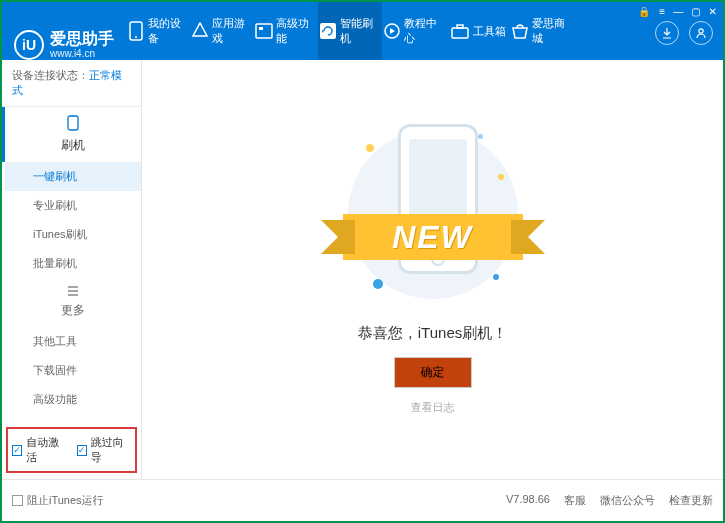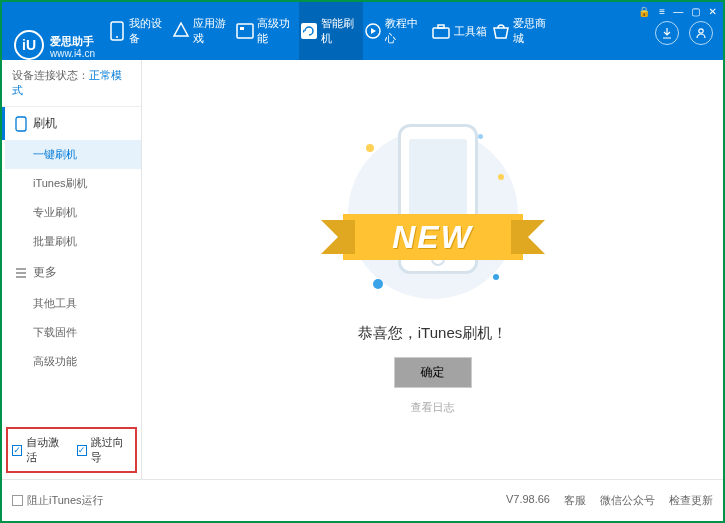--- a/index.html
+++ b/index.html
@@ -2,57 +2,57 @@
 <html><head>
 <meta charset="utf-8">
 <style>
 * { margin: 0; padding: 0; box-sizing: border-box; }
 body { font-family: "Microsoft YaHei", sans-serif; font-size: 12px; color: #333; background: #fff; }
 .app { width: 725px; height: 523px; border: 2px solid #00934a; display: flex; flex-direction: column; overflow: hidden; }
 .header { background: #0079d8; color: #fff; display: flex; align-items: stretch; height: 58px; }
 .logo-area { display: flex; align-items: flex-end; padding: 0 12px; }
 .logo-circle { width: 30px; height: 30px; border: 2px solid #fff; border-radius: 50%; display: flex; align-items: center; justify-content: center; font-weight: bold; font-size: 14px; margin-right: 6px; }
 .logo-text { display: flex; flex-direction: column; line-height: 1.2; }
-.app-name { font-size: 11px; font-weight: bold; }
+.app-name { font-size: 16px; font-weight: bold; }
 .app-url { font-size: 10px; opacity: 0.9; }
 .nav { display: flex; flex: 1; }
 .nav-item { width: 64px; display: flex; flex-direction: row; align-items: center; justify-content: center; cursor: pointer; font-size: 11px; gap: 3px; }
 .nav-item.active { background: #0066b8; }
 .nav-icon { width: 20px; height: 20px; display: flex; align-items: center; justify-content: center; }
 .win-controls { display: flex; align-items: flex-start; padding: 4px 6px; gap: 8px; font-size: 10px; }
 .win-ctrl { cursor: pointer; }
 .header-right { display: flex; align-items: center; padding-right: 10px; gap: 10px; }
 .circle-btn { width: 24px; height: 24px; border: 1.5px solid rgba(255,255,255,0.7); border-radius: 50%; display: flex; align-items: center; justify-content: center; cursor: pointer; }
 .body { flex: 1; display: flex; overflow: hidden; }
 .sidebar { width: 140px; border-right: 1px solid #e5e5e5; display: flex; flex-direction: column; background: #fff; }
 .status-bar { padding: 8px 10px; font-size: 11px; color: #666; border-bottom: 1px solid #eee; }
 .status-val { color: #0079d8; }
 .side-section { border-left: 3px solid transparent; }
-.side-header { display: flex; align-items: center; padding: 8px 10px; gap: 6px; color: #333; border-left: 3px solid #0079d8; margin-left: -3px; cursor: pointer; }
+.side-header { display: flex; align-items: center; padding: 8px 10px; gap: 6px; color: #333; border-left: 3px solid #0079d8; margin-left: -3px; cursor: pointer; flex-direction: column; }
 .side-header.plain { border-left-color: transparent; color: #999; }
 .side-item { padding: 7px 10px 7px 28px; cursor: pointer; color: #666; font-size: 11px; }
 .side-item.active { background: #e6f2fb; color: #0079d8; }
 .side-note { padding: 6px 10px 6px 28px; font-size: 11px; color: #999; line-height: 1.4; }
 .highlight-box { border: 2px solid #d93a3a; margin: 6px 4px; padding: 6px 4px; display: flex; gap: 10px; font-size: 11px; }
 .chk { display: flex; align-items: center; gap: 4px; cursor: pointer; }
 .chk-box { width: 11px; height: 11px; border: 1px solid #0079d8; display: inline-flex; align-items: center; justify-content: center; color: #0079d8; font-size: 9px; }
 .main { flex: 1; position: relative; display: flex; flex-direction: column; align-items: center; justify-content: center; }
 .phone-img { position: relative; width: 170px; height: 180px; }
 .bg-circle { position: absolute; width: 170px; height: 170px; background: #eef4f9; border-radius: 50%; top: 5px; left: 0; }
 .phone { position: absolute; left: 50px; top: 0; width: 80px; height: 150px; background: #fff; border: 3px solid #d5e2ec; border-radius: 12px; }
 .phone::before { content: ""; position: absolute; top: 12px; left: 8px; right: 8px; bottom: 18px; background: #e8f1f8; border-radius: 3px; }
 .phone::after { content: ""; position: absolute; bottom: 5px; left: 50%; transform: translateX(-50%); width: 10px; height: 10px; border: 2px solid #d5e2ec; border-radius: 50%; }
 .ribbon { position: absolute; top: 90px; left: -5px; right: -5px; height: 46px; background: #ffc233; display: flex; align-items: center; justify-content: center; }
 .ribbon::before, .ribbon::after { content: ""; position: absolute; top: 6px; width: 0; height: 0; border: 17px solid #e0a820; }
 .ribbon::before { left: -22px; border-left-color: transparent; }
 .ribbon::after { right: -22px; border-right-color: transparent; }
 .ribbon-text { color: #fff; font-weight: 900; font-size: 32px; font-style: italic; letter-spacing: 2px; z-index: 1; text-shadow: 1px 1px 0 #d89a10; }
 .dot { position: absolute; border-radius: 50%; }
 .msg { margin-top: 20px; font-size: 15px; color: #333; }
-.ok-btn { margin-top: 14px; padding: 6px 26px; border: 1px solid #ccc; background: #a3a3a3; cursor: pointer; font-size: 12px; }
+.ok-btn { margin-top: 14px; padding: 6px 26px; border: 1px solid #ccc; background: #c2410c; cursor: pointer; font-size: 12px; }
 .log-link { margin-top: 12px; color: #aaa; font-size: 11px; cursor: pointer; }
 .footer { height: 42px; border-top: 1px solid #e5e5e5; display: flex; align-items: center; padding: 8px 10px; font-size: 11px; color: #666; }
 .footer .chk-box { border-color: #999; color: #999; }
 .footer-right { margin-left: auto; display: flex; gap: 14px; }
 .footer-link { cursor: pointer; }
 </style>
 </head>
 <body>
 
 <div class="app">
@@ -161,22 +161,22 @@
       </div>
 
       <div class="side-section">
         <div class="side-header">
           <svg width="12" height="16" viewBox="0 0 12 16">
               <rect x="1" y="1" width="10" height="14" rx="2" fill="none" stroke="#0079d8" stroke-width="1.3"></rect>
             </svg>
           <span>刷机</span>
         </div>
         <div class="side-item active">一键刷机</div>
+        <div class="side-item">专业刷机</div>
         <div class="side-item">iTunes刷机</div>
-        <div class="side-item">专业刷机</div>
         <div class="side-item">批量刷机</div>
       </div>
 
 
       <div class="side-section">
         <div class="side-header plain" style="color:#666">
           <svg width="12" height="10" viewBox="0 0 12 10">
               <path d="M1 1 h10 M1 5 h10 M1 9 h10" stroke="#888" stroke-width="1.3"></path>
             </svg>
           <span>更多</span>

